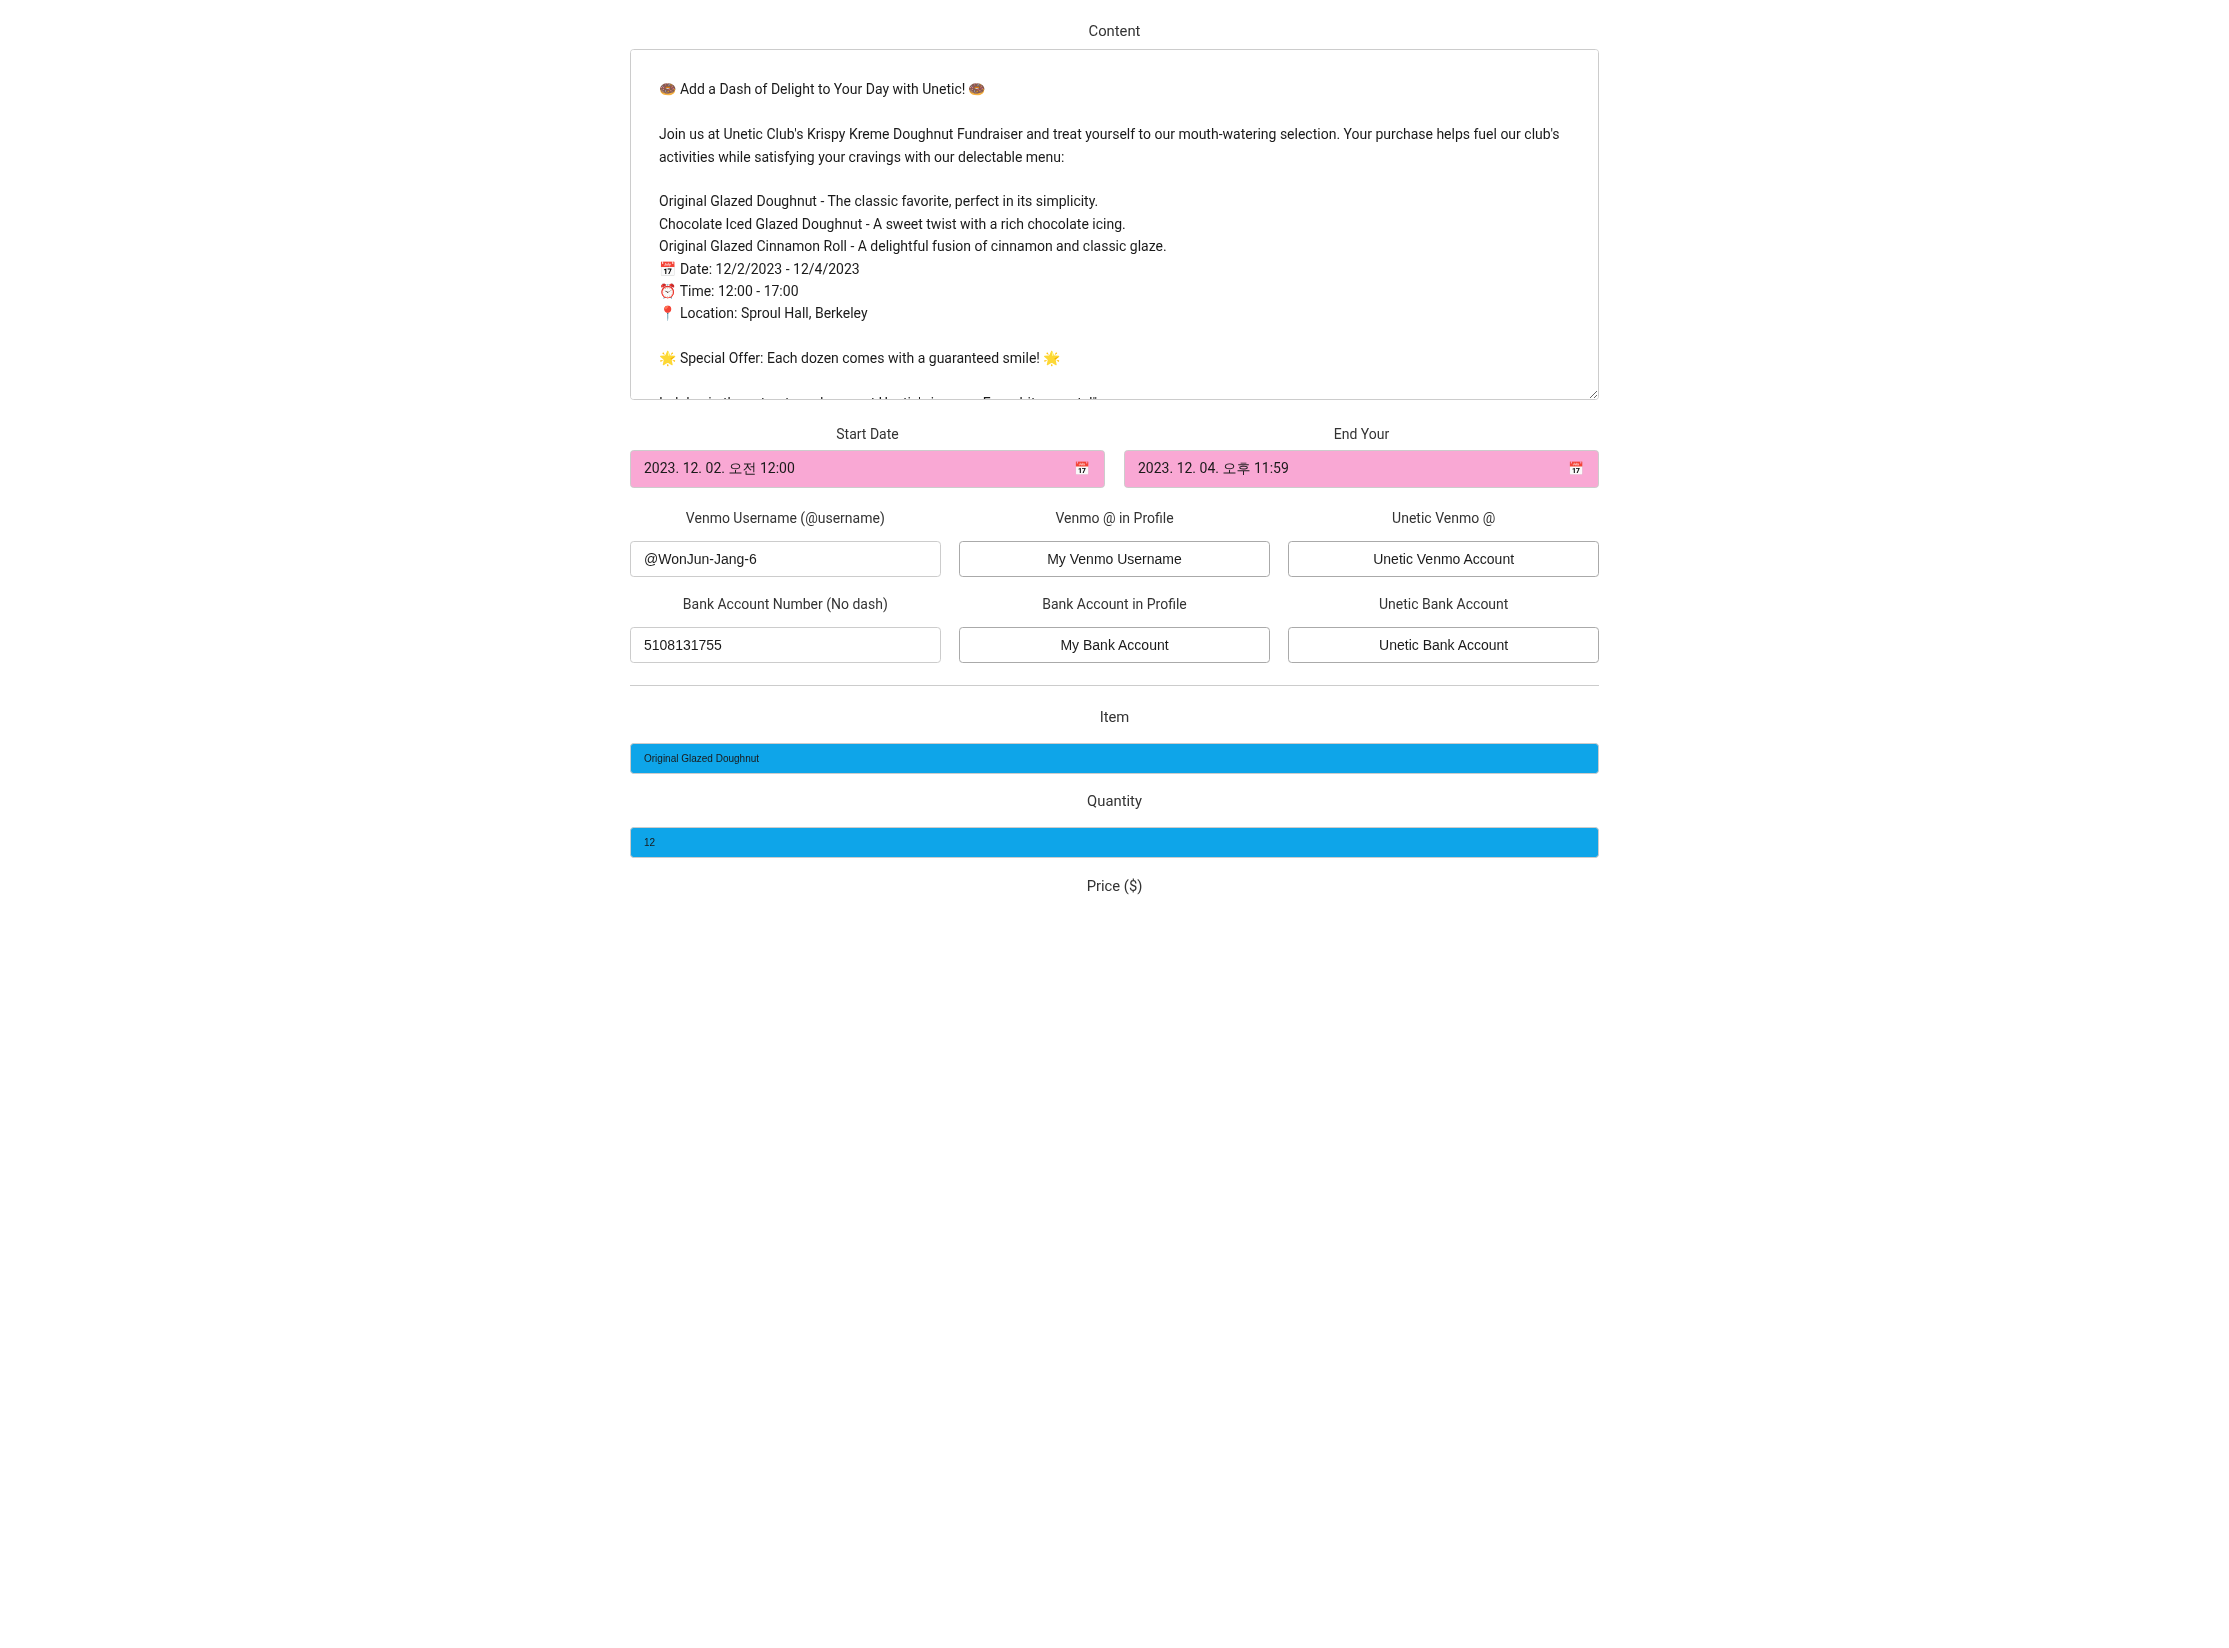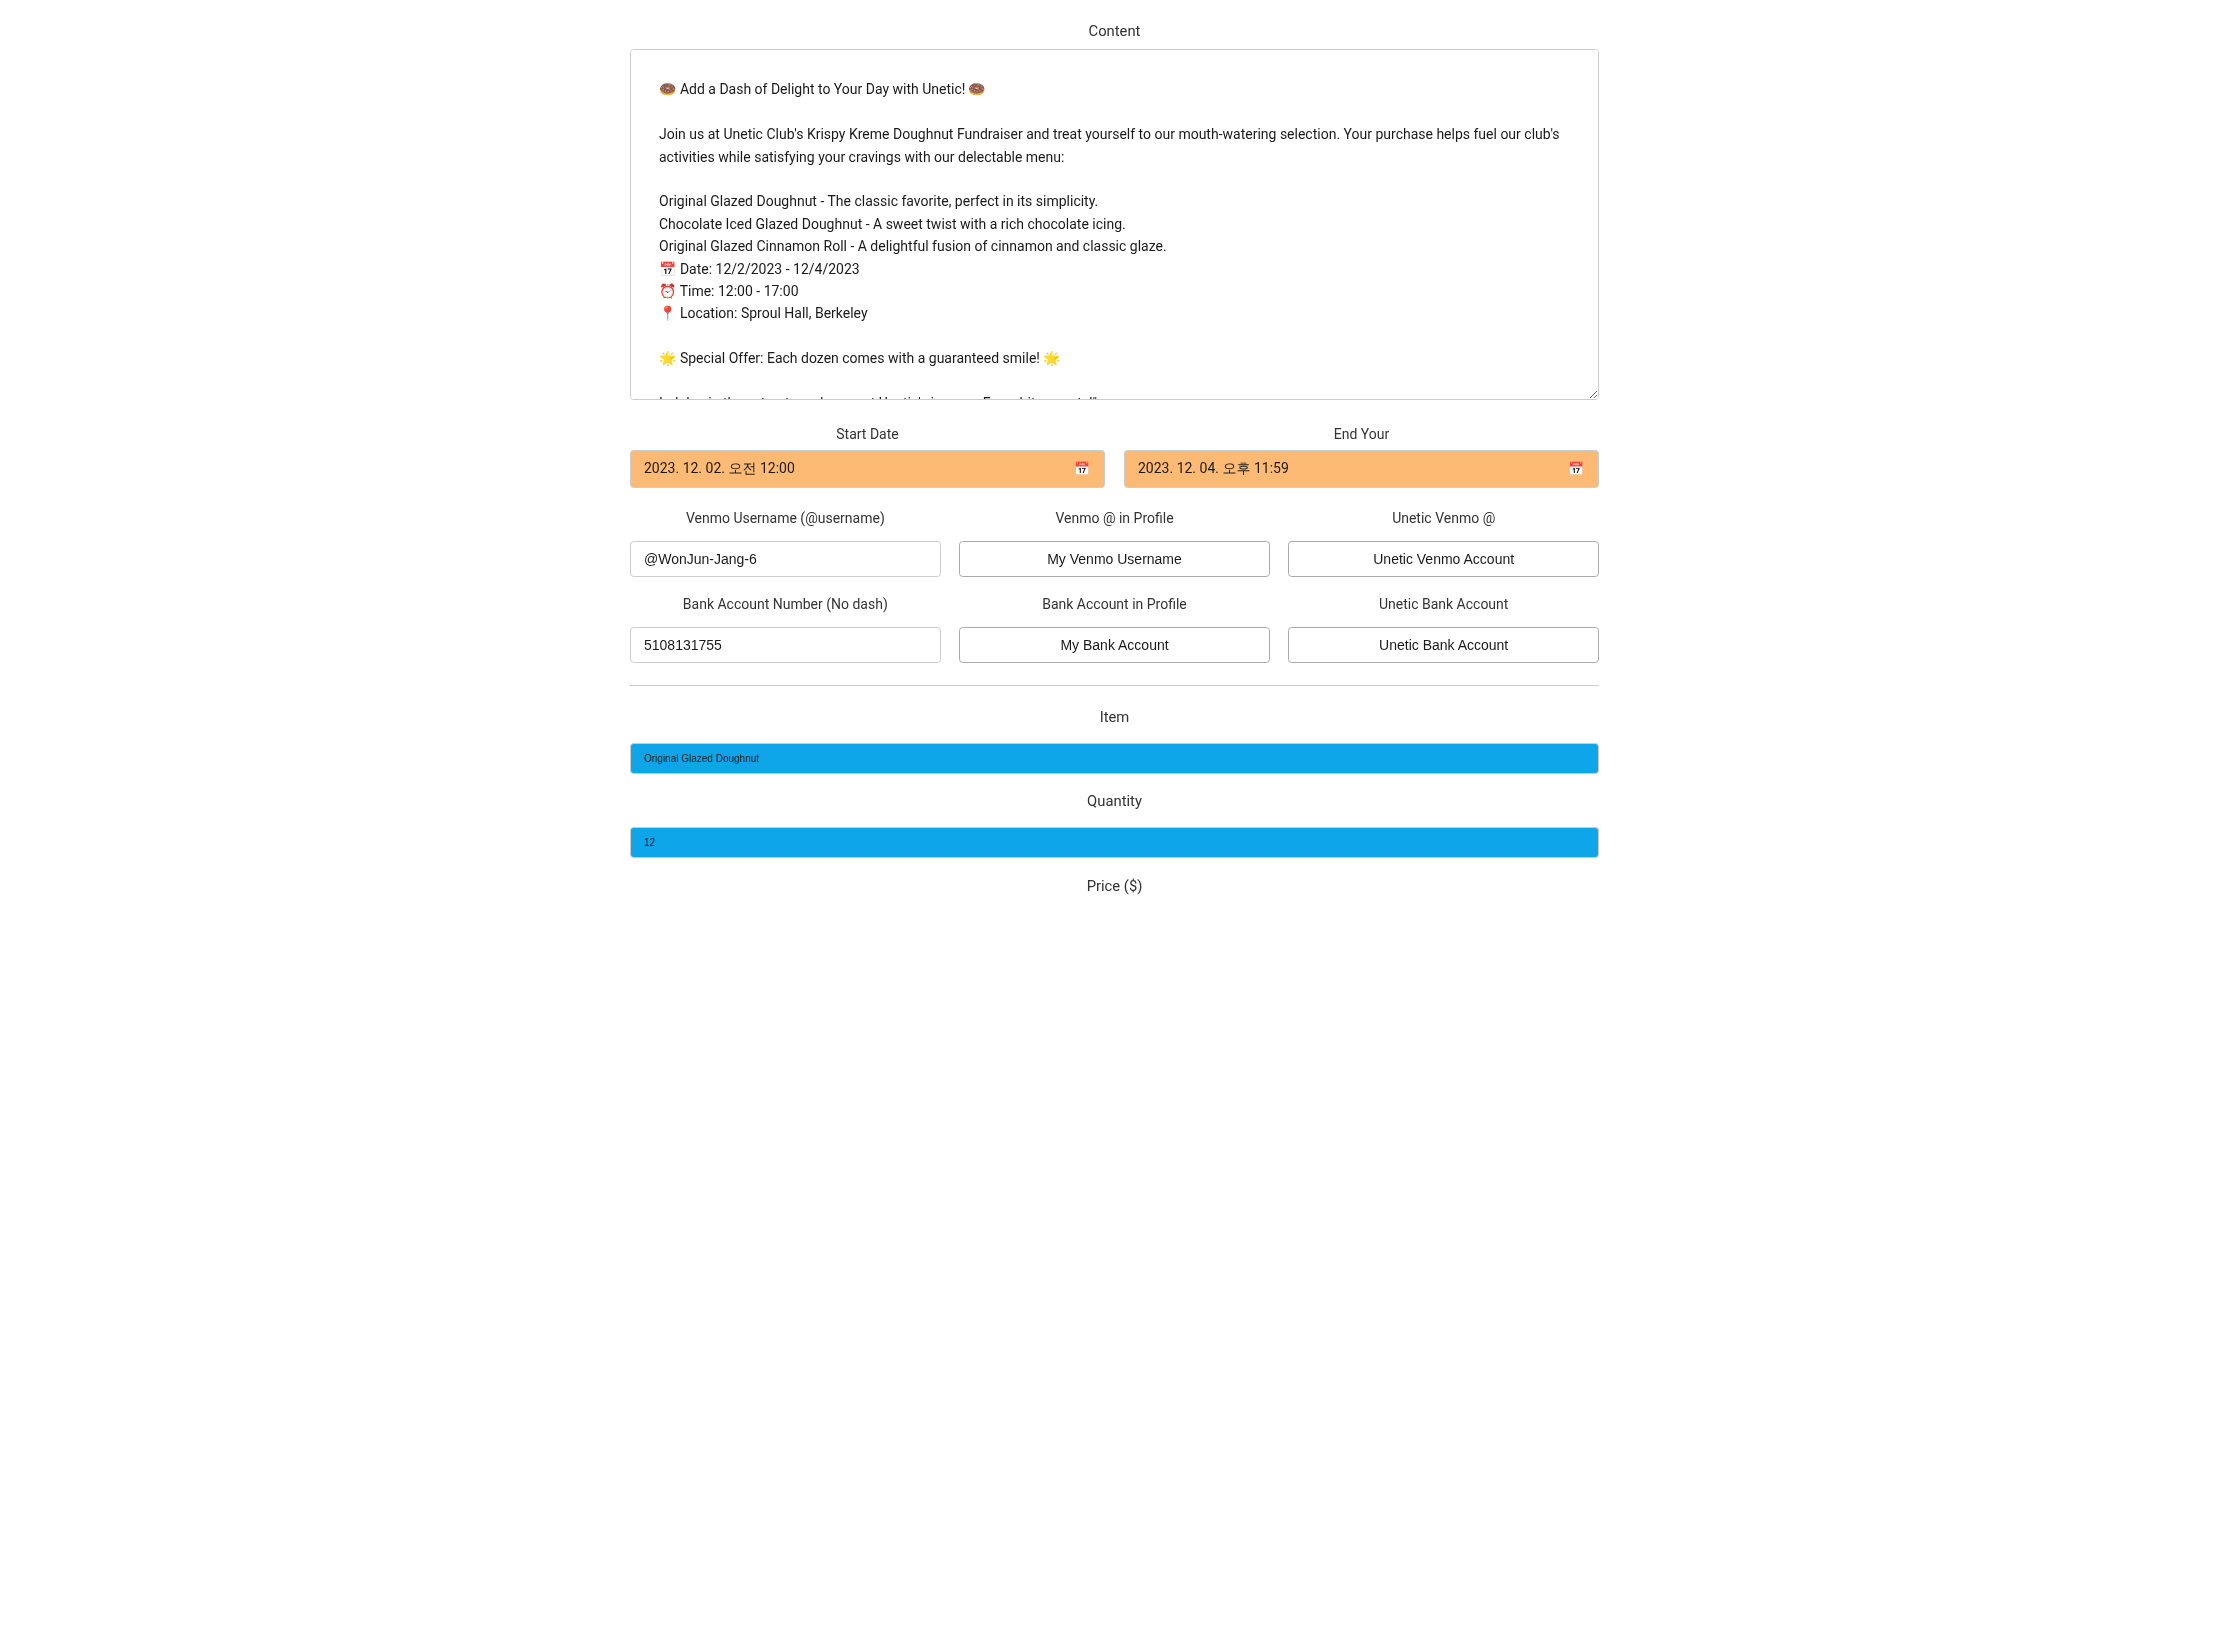--- a/index.html
+++ b/index.html
@@ -60,35 +60,36 @@
       margin-bottom: 7.4px;
     }
 
     .date-input-wrapper {
       width: 100%;
       border: 0.9px solid #ccc;
       border-radius: 3.7px;
       padding: 9.2px 13px;
       font-size: 14px;
       color: #1a1a1a;
-      background: #fdba74;
+      background: #f9a8d4;
       display: flex;
       align-items: center;
       justify-content: space-between;
     }
 
     .date-input-wrapper .calendar-icon {
       color: #555;
       font-size: 13px;
     }
 
     .venmo-bank-row {
       display: flex;
       gap: 18.5px;
       margin-top: 22px;
+      justify-content: flex-end;
     }
 
     .venmo-bank-col {
       flex: 1;
       display: flex;
       flex-direction: column;
       gap: 7.4px;
     }
 
     .text-input {

